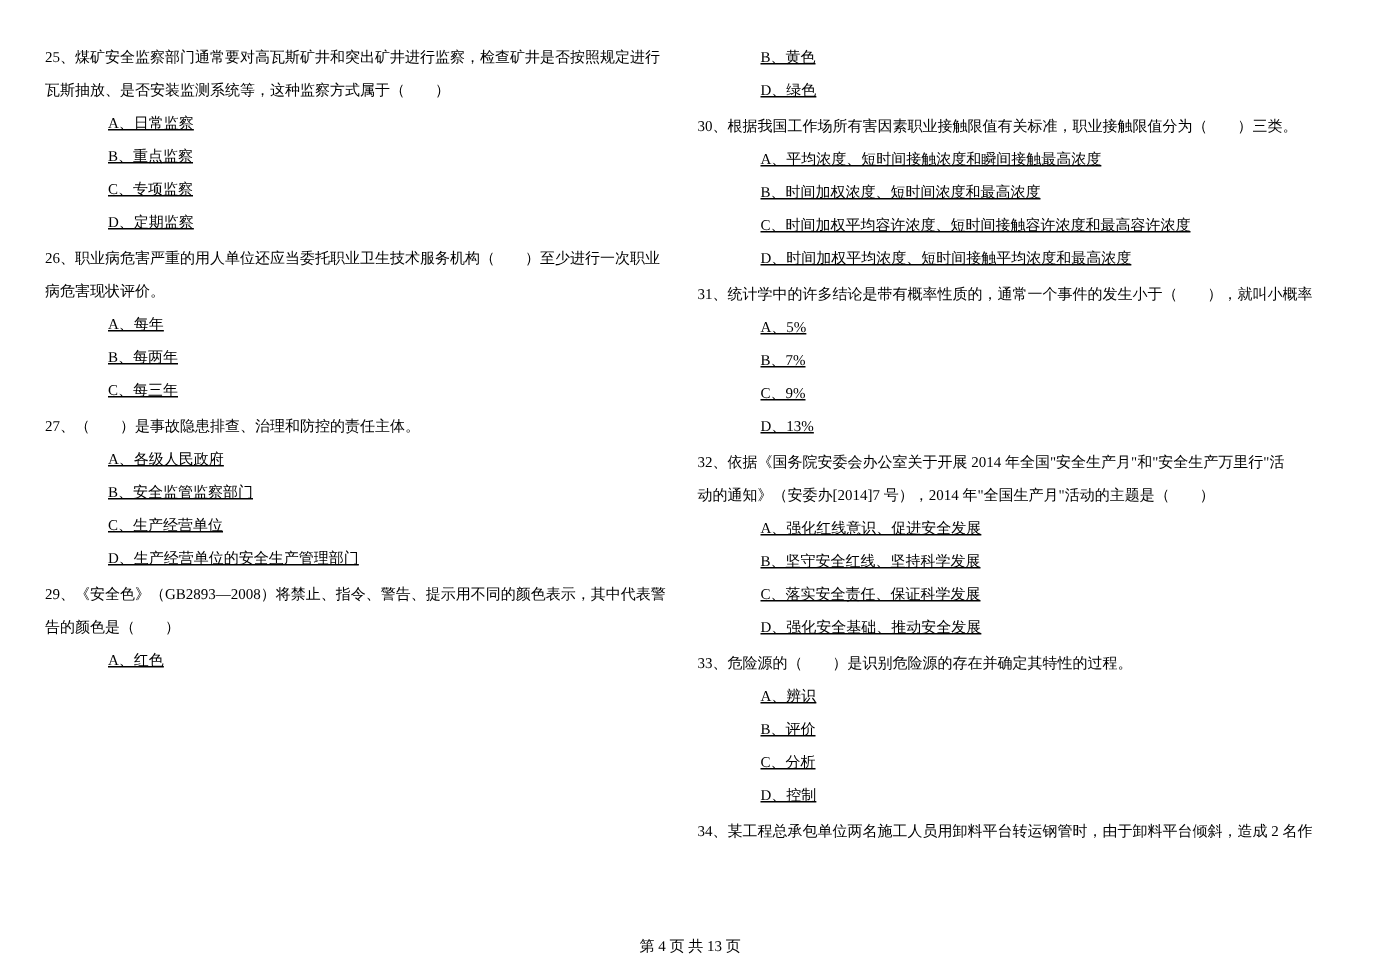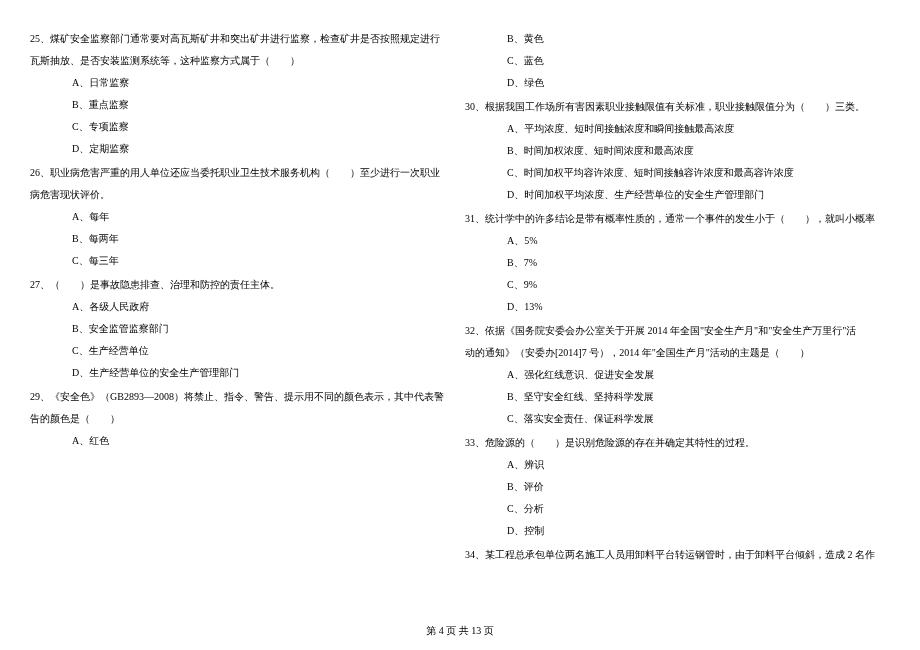--- a/index.html
+++ b/index.html
@@ -27,20 +27,21 @@
       line-height: 2.2;
     }
     .question {
       margin-bottom: 2px;
     }
     .question-text {
       text-align: justify;
     }
     .option {
       padding-left: 42px;
+      text-decoration: underline;
     }
     .footer {
       position: absolute;
       bottom: 12px;
       left: 0;
       right: 0;
       text-align: center;
       font-size: 10px;
       margin-top: 32px;
     }
@@ -79,46 +80,46 @@
     <div class="question">
       <div class="question-text">29、《安全色》（GB2893—2008）将禁止、指令、警告、提示用不同的颜色表示，其中代表警</div>
       <div class="question-text">告的颜色是（　　）</div>
       <div class="option">A、红色</div>
     </div>
   </div>
 
   <div class="column">
     <div class="question">
       <div class="option">B、黄色</div>
-      <div class="option">C、蓝色</div>
       <div class="option">D、绿色</div>
     </div>
 
     <div class="question">
       <div class="question-text">30、根据我国工作场所有害因素职业接触限值有关标准，职业接触限值分为（　　）三类。</div>
       <div class="option">A、平均浓度、短时间接触浓度和瞬间接触最高浓度</div>
       <div class="option">B、时间加权浓度、短时间浓度和最高浓度</div>
       <div class="option">C、时间加权平均容许浓度、短时间接触容许浓度和最高容许浓度</div>
-      <div class="option">D、时间加权平均浓度、生产经营单位的安全生产管理部门</div>
+      <div class="option">D、时间加权平均浓度、短时间接触平均浓度和最高浓度</div>
     </div>
 
     <div class="question">
       <div class="question-text">31、统计学中的许多结论是带有概率性质的，通常一个事件的发生小于（　　），就叫小概率</div>
       <div class="option">A、5%</div>
       <div class="option">B、7%</div>
       <div class="option">C、9%</div>
       <div class="option">D、13%</div>
     </div>
 
     <div class="question">
       <div class="question-text">32、依据《国务院安委会办公室关于开展 2014 年全国"安全生产月"和"安全生产万里行"活</div>
       <div class="question-text">动的通知》（安委办[2014]7 号），2014 年"全国生产月"活动的主题是（　　）</div>
       <div class="option">A、强化红线意识、促进安全发展</div>
       <div class="option">B、坚守安全红线、坚持科学发展</div>
       <div class="option">C、落实安全责任、保证科学发展</div>
+      <div class="option">D、强化安全基础、推动安全发展</div>
     </div>
 
     <div class="question">
       <div class="question-text">33、危险源的（　　）是识别危险源的存在并确定其特性的过程。</div>
       <div class="option">A、辨识</div>
       <div class="option">B、评价</div>
       <div class="option">C、分析</div>
       <div class="option">D、控制</div>
     </div>
 

